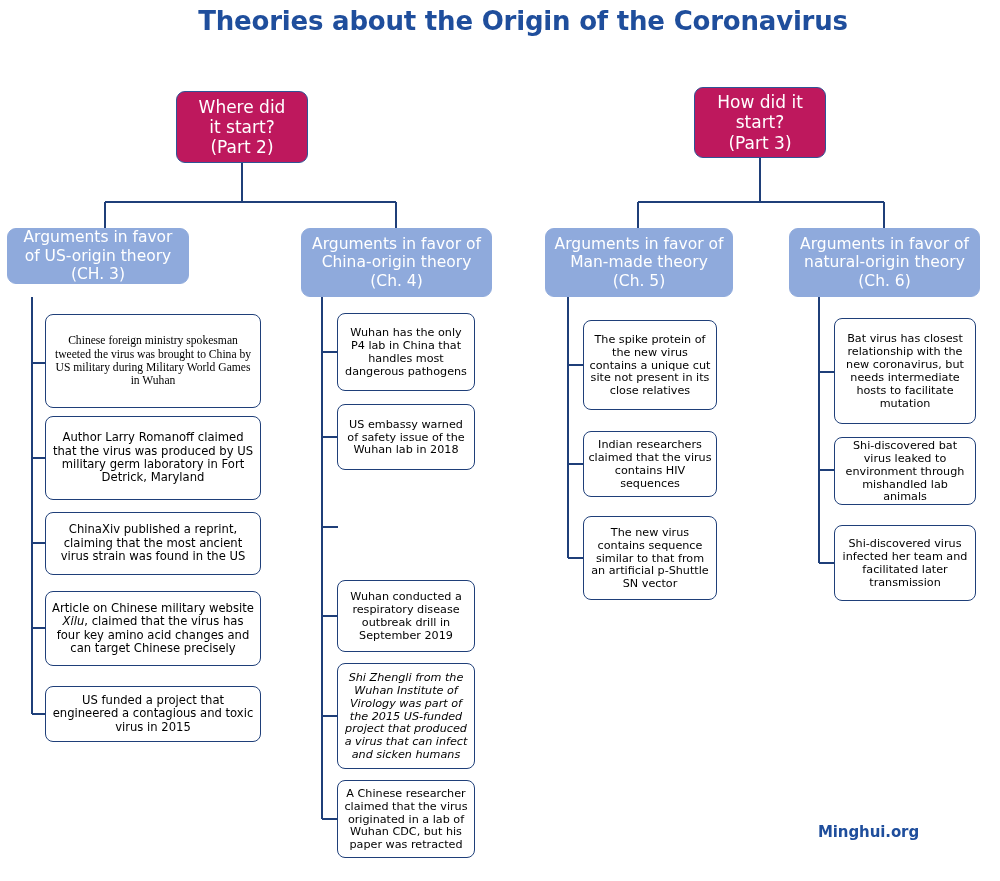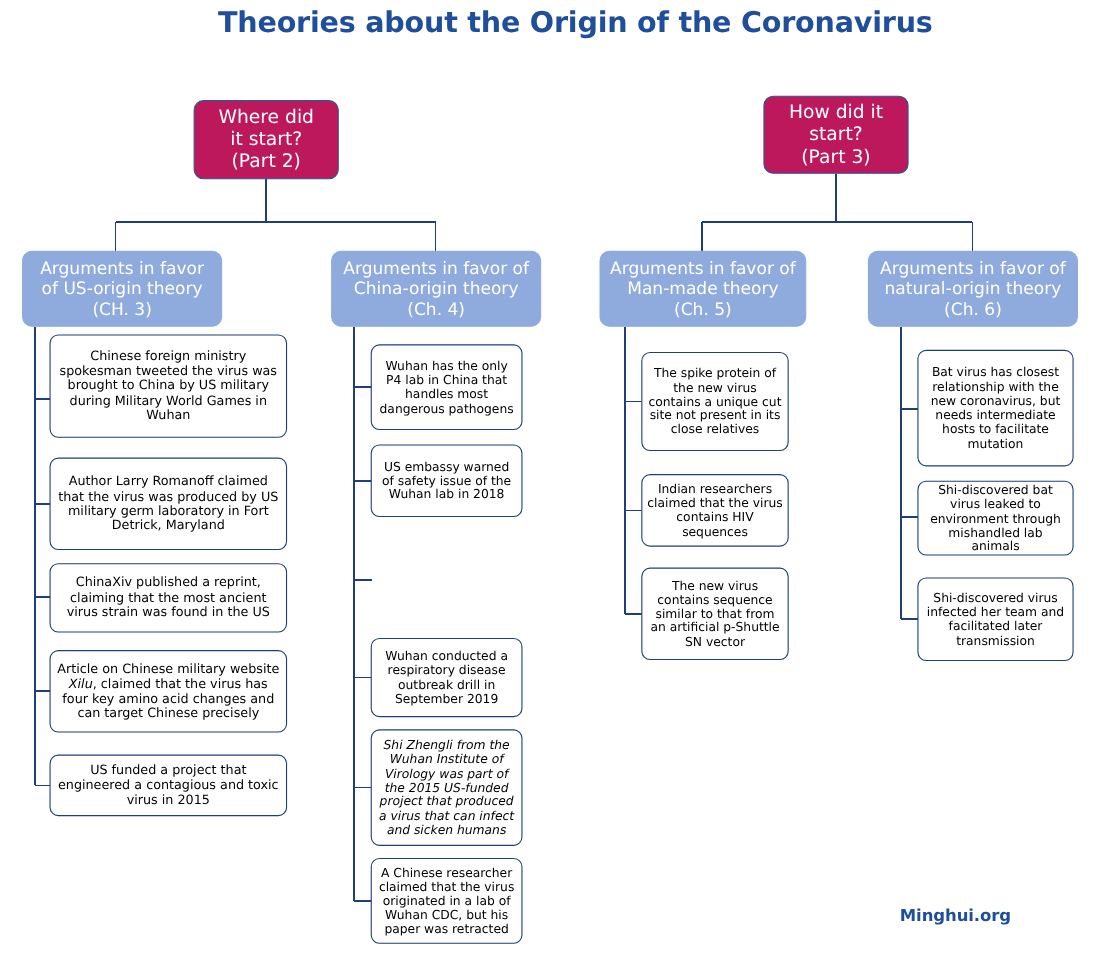--- a/index.html
+++ b/index.html
@@ -148,37 +148,37 @@
   </svg>
 
   <div class="root-box" style="left:176px; top:91px; width:132px; height:72px;">Where did
 it start?
 (Part 2)</div>
 
   <div class="root-box" style="left:694px; top:87px; width:132px; height:71px;">How did it
 start?
 (Part 3)</div>
 
-  <div class="cat-box" style="left:20px; top:228px; width:182px; height:69px;">Arguments in favor
+  <div class="cat-box" style="left:7px; top:228px; width:182px; height:56px;">Arguments in favor
 of US-origin theory
 (CH. 3)</div>
 
   <div class="cat-box" style="left:301px; top:228px; width:191px; height:69px;">Arguments in favor of
 China-origin theory
 (Ch. 4)</div>
 
   <div class="cat-box" style="left:545px; top:228px; width:188px; height:69px;">Arguments in favor of
 Man-made theory
 (Ch. 5)</div>
 
   <div class="cat-box" style="left:789px; top:228px; width:191px; height:69px;">Arguments in favor of
 natural-origin theory
 (Ch. 6)</div>
 
-  <div class="leaf-box wide" style="left:45px; top:304px; width:216px; height:94px;">Chinese foreign ministry spokesman tweeted the virus was brought to China by US military during Military World Games in Wuhan</div>
+  <div class="leaf-box wide" style="left:45px; top:314px; width:216px; height:94px;font-family:Liberation Serif, serif;">Chinese foreign ministry spokesman tweeted the virus was brought to China by US military during Military World Games in Wuhan</div>
 
   <div class="leaf-box wide" style="left:45px; top:416px; width:216px; height:84px;">Author Larry Romanoff claimed that the virus was produced by US military germ laboratory in Fort Detrick, Maryland</div>
 
   <div class="leaf-box wide" style="left:45px; top:512px; width:216px; height:63px;">ChinaXiv published a reprint, claiming that the most ancient virus strain was found in the US</div>
 
   <div class="leaf-box wide" style="left:45px; top:591px; width:216px; height:75px;"><span><span>Article on Chinese military website </span><i>Xilu</i><span>, claimed that the virus has four key amino acid changes and can target Chinese precisely</span></span></div>
 
   <div class="leaf-box wide" style="left:45px; top:686px; width:216px; height:56px;">US funded a project that engineered a contagious and toxic virus in 2015</div>
 
   <div class="leaf-box narrow" style="left:337px; top:313px; width:138px; height:78px;">Wuhan has the only P4 lab in China that handles most dangerous pathogens</div>

